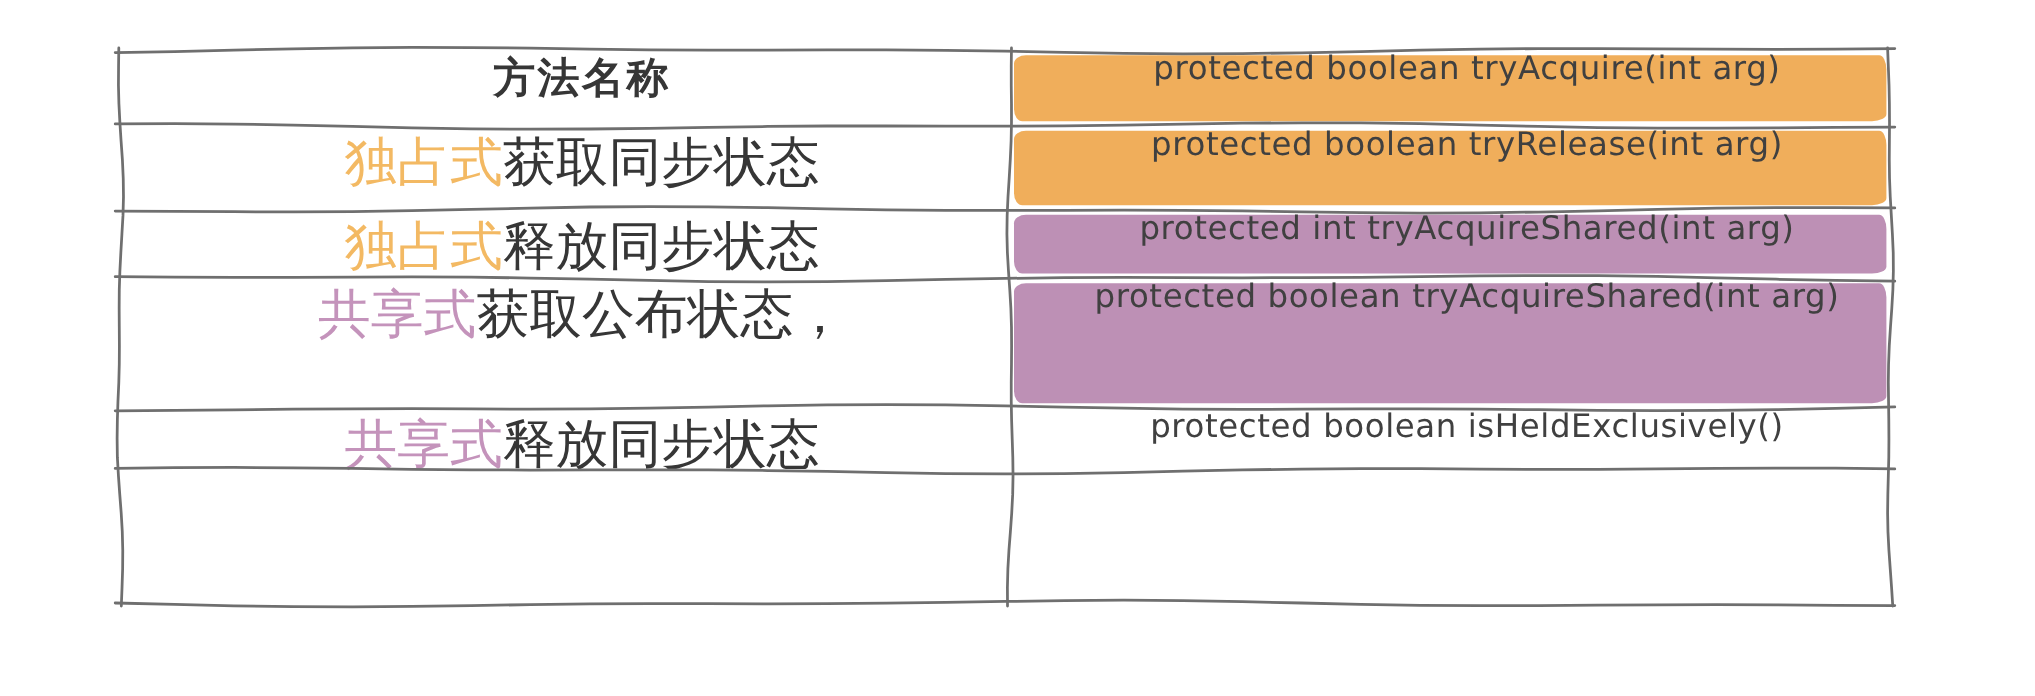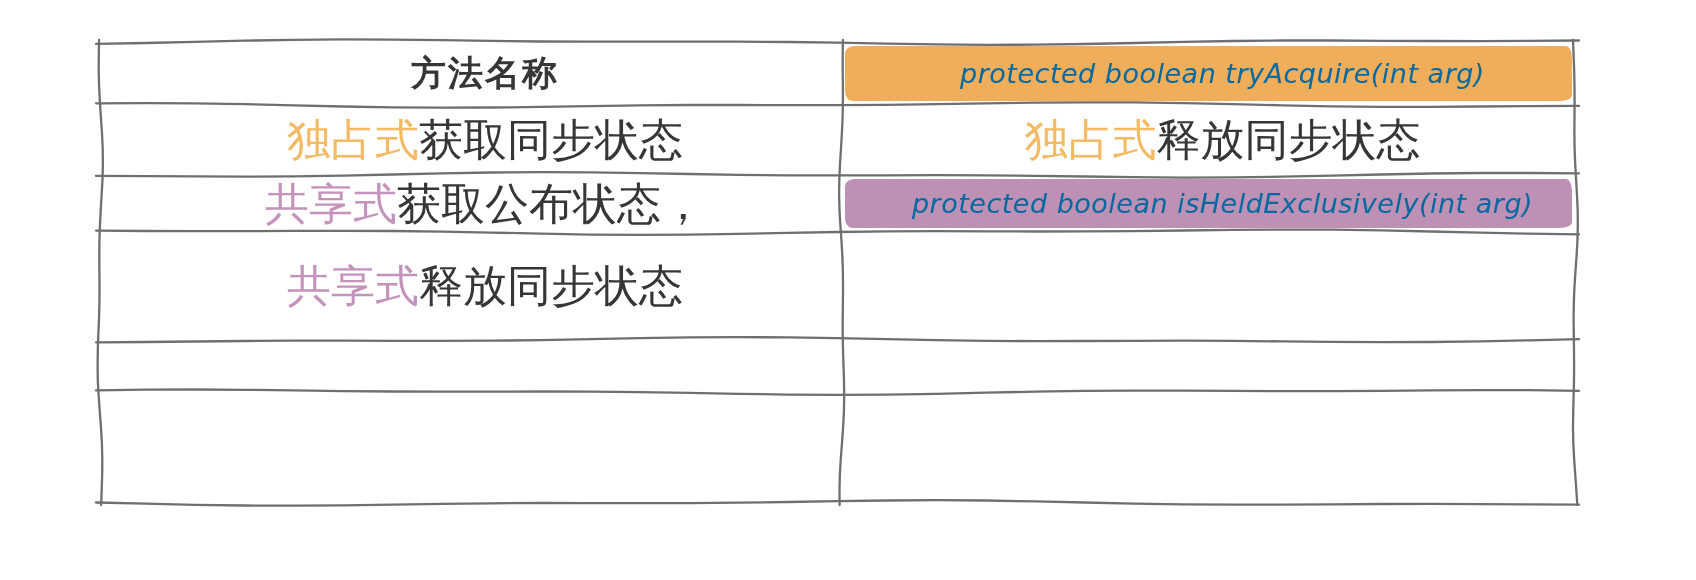--- a/index.html
+++ b/index.html
@@ -15,21 +15,20 @@
     position: absolute;
     left: 100px;
     top: 42px;
     display: grid;
     grid-template-columns: 742px 733px;
     grid-template-rows: 63px 70px 57px 108px 52px 111px;
   }
   .cell {
     position: relative;
     display: flex;
-    align-items: center;
     justify-content: center;
     text-align: center;
     padding-left: 28px;
   }
   .header-cell .header-label {
     position: relative;
     z-index: 1;
     font-weight: bold;
     font-size: 35px;
     color: var(--text-dark, #333);
@@ -40,23 +39,22 @@
     top: 4px; bottom: 4px; left: 3px; right: 3px;
     border-radius: 10px 6px 12px 7px / 7px 12px 6px 10px;
     z-index: 0;
   }
   .fill.orange { background: var(--highlight-orange, #F0AE5B); }
   .fill.purple { background: var(--highlight-purple, #BD90B5); }
   .fill.none   { background: transparent; }
   .method-text {
     position: relative;
     z-index: 1;
-    font-style: italic;
     font-size: 27px;
-    color: #0369a1;
+    color: #404040;
     letter-spacing: 0.5px;
     white-space: nowrap;
   }
   .desc-text {
     position: relative;
     z-index: 1;
     font-size: 44px;
     color: var(--text-dark, #333);
     line-height: 1.4;
   }
@@ -85,36 +83,48 @@
     </div>
 
   <div class="cell method-cell">
     <div class="fill orange"></div>
     <span class="method-text">protected boolean tryAcquire(int arg)</span>
   </div>
   <div class="cell desc-cell">
     <span class="desc-text"><span class="accent-orange">独占式</span><span>获取同步状态</span></span>
   </div>
 
+  <div class="cell method-cell">
+    <div class="fill orange"></div>
+    <span class="method-text">protected boolean tryRelease(int arg)</span>
+  </div>
   <div class="cell desc-cell">
     <span class="desc-text"><span class="accent-orange">独占式</span><span>释放同步状态</span></span>
   </div>
 
+  <div class="cell method-cell">
+    <div class="fill purple"></div>
+    <span class="method-text">protected int tryAcquireShared(int arg)</span>
+  </div>
   <div class="cell desc-cell">
     <span class="desc-text"><span class="accent-purple">共享式</span><span>获取公布状态，</span><br></span>
   </div>
 
   <div class="cell method-cell">
     <div class="fill purple"></div>
-    <span class="method-text">protected boolean isHeldExclusively(int arg)</span>
+    <span class="method-text">protected boolean tryAcquireShared(int arg)</span>
   </div>
   <div class="cell desc-cell">
     <span class="desc-text"><span class="accent-purple">共享式</span><span>释放同步状态</span></span>
   </div>
 
+  <div class="cell method-cell">
+    <div class="fill none"></div>
+    <span class="method-text">protected boolean isHeldExclusively()</span>
+  </div>
   <div class="cell desc-cell">
     <span class="desc-text"><br></span>
   </div>
 </div>
   <svg class="borders" id="borders" width="1696" height="580" viewBox="0 0 1696 580">
       <path d="M96.0 43.8L145.4 43.0L194.9 41.8L244.3 40.7L293.7 39.8L343.2 39.4L392.6 39.6L442.0 40.2L491.5 40.9L540.9 41.5L590.3 41.7L639.8 41.7L689.2 41.6L738.6 41.6L788.1 42.0L837.5 42.7L886.9 43.6L936.4 44.4L985.8 44.8L1035.2 44.7L1084.7 44.0L1134.1 43.0L1183.5 41.8L1233.0 41.0L1282.4 40.5L1331.8 40.5L1381.3 40.8L1430.7 41.0L1480.1 41.1L1529.6 40.9L1579.0 40.5"></path>
       <path d="M96.0 103.3L145.4 103.1L194.9 103.4L244.3 104.2L293.7 105.3L343.2 106.5L392.6 107.4L442.0 107.7L491.5 107.5L540.9 106.9L590.3 106.1L639.8 105.4L689.2 105.0L738.6 105.0L788.1 105.1L837.5 105.1L886.9 104.8L936.4 104.2L985.8 103.4L1035.2 102.7L1084.7 102.3L1134.1 102.4L1183.5 103.1L1233.0 104.2L1282.4 105.3L1331.8 106.3L1381.3 106.8L1430.7 106.8L1480.1 106.5L1529.6 106.1L1579.0 105.9"></path>
       <path d="M96.0 175.9L145.4 176.1L194.9 176.4L244.3 176.6L293.7 176.3L343.2 175.6L392.6 174.5L442.0 173.4L491.5 172.5L540.9 172.2L590.3 172.4L639.8 173.1L689.2 174.0L738.6 174.8L788.1 175.3L837.5 175.4L886.9 175.3L936.4 175.2L985.8 175.4L1035.2 175.8L1084.7 176.5L1134.1 177.2L1183.5 177.6L1233.0 177.4L1282.4 176.7L1331.8 175.7L1381.3 174.5L1430.7 173.5L1480.1 173.0L1529.6 173.0L1579.0 173.3"></path>
       <path d="M96.0 230.6L145.4 231.0L194.9 231.2L244.3 231.1L293.7 230.9L343.2 230.8L392.6 231.0L442.0 231.7L491.5 232.6L540.9 233.7L590.3 234.6L639.8 234.9L689.2 234.6L738.6 233.9L788.1 232.9L837.5 232.0L886.9 231.4L936.4 231.2L985.8 231.3L1035.2 231.5L1084.7 231.4L1134.1 231.1L1183.5 230.5L1233.0 229.9L1282.4 229.6L1331.8 229.7L1381.3 230.4L1430.7 231.5L1480.1 232.7L1529.6 233.7L1579.0 234.3"></path>
       <path d="M96.0 342.3L145.4 342.0L194.9 341.5L244.3 341.0L293.7 340.7L343.2 340.6L392.6 340.8L442.0 340.9L491.5 340.7L540.9 340.1L590.3 339.2L639.8 338.2L689.2 337.4L738.6 337.1L788.1 337.4L837.5 338.2L886.9 339.2L936.4 340.2L985.8 340.9L1035.2 341.1L1084.7 341.0L1134.1 340.8L1183.5 340.7L1233.0 340.9L1282.4 341.4L1331.8 341.9L1381.3 342.2L1430.7 342.0L1480.1 341.4L1529.6 340.3L1579.0 339.1"></path>

